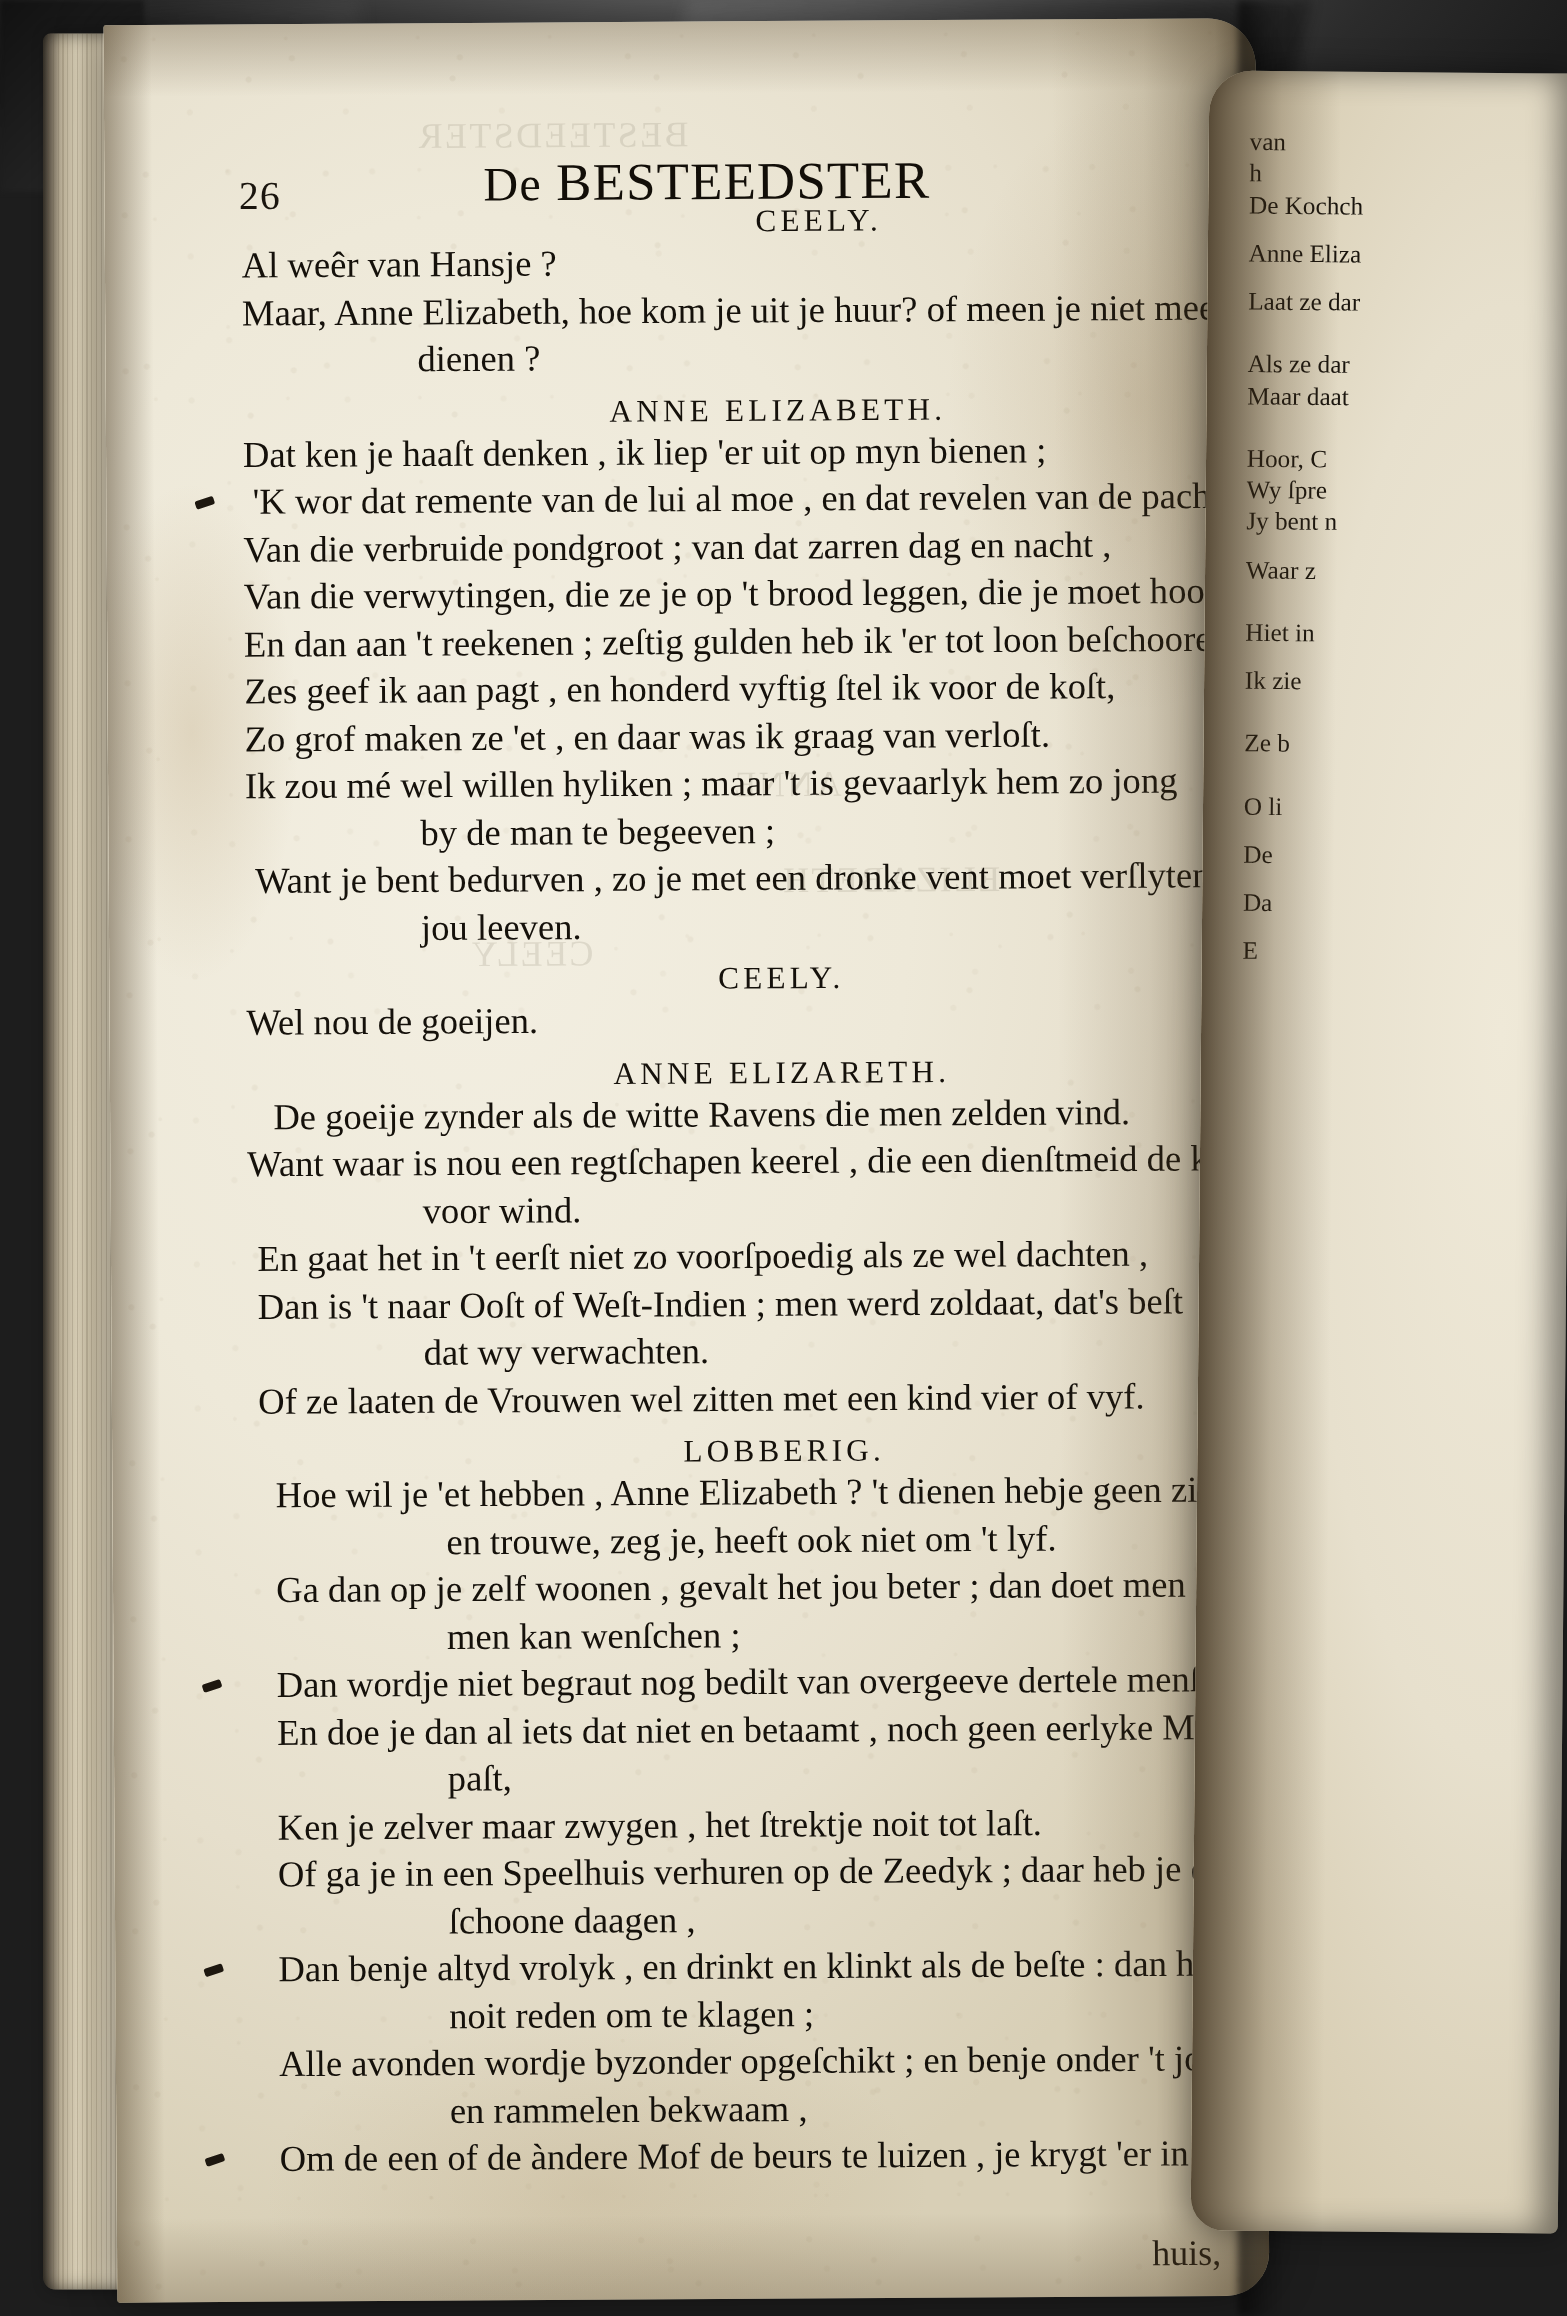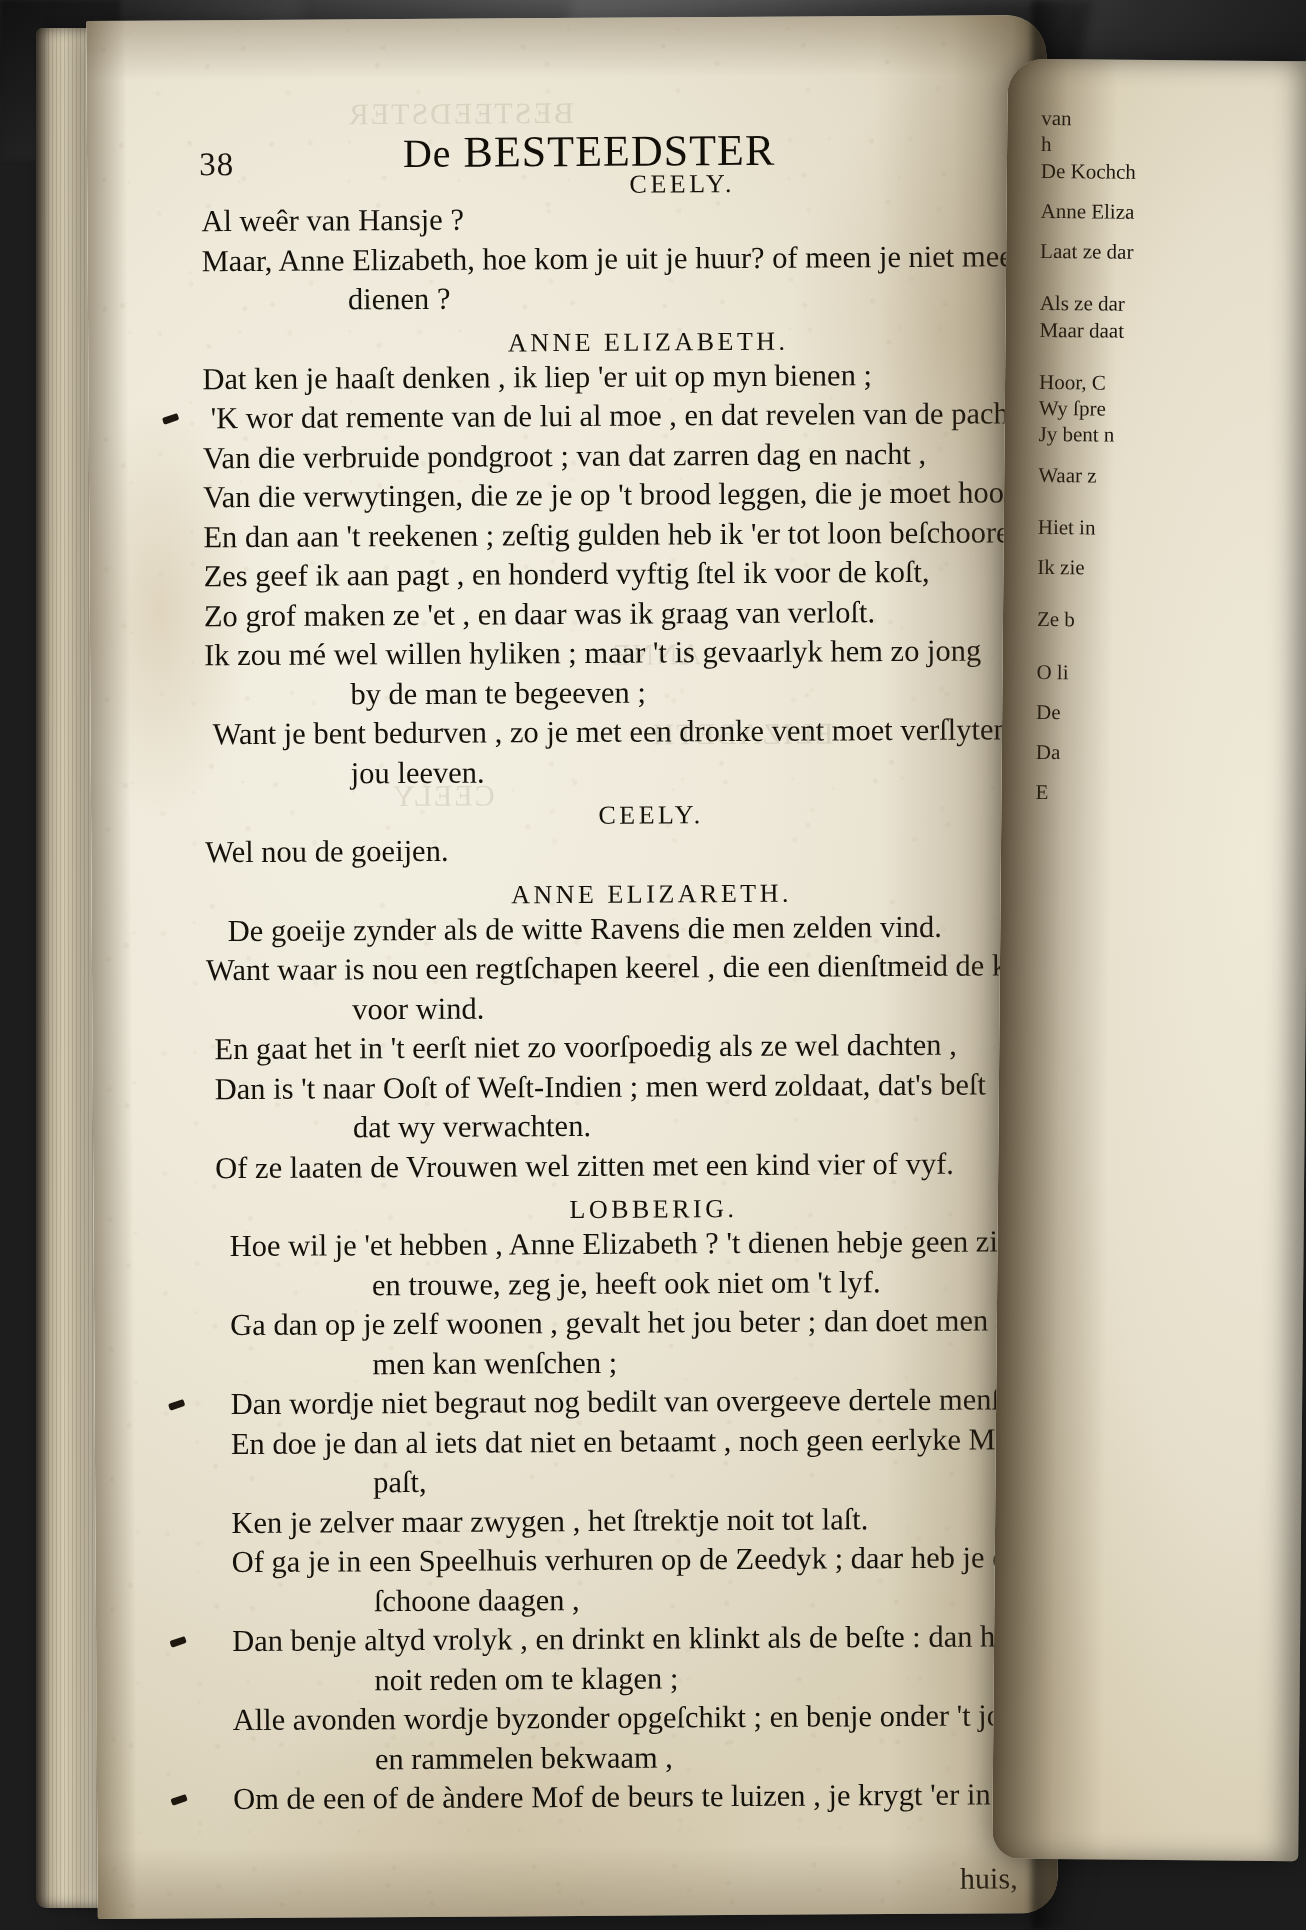--- a/index.html
+++ b/index.html
@@ -154,21 +154,21 @@
     <div class="stain-c"></div>
 
     <div class="ghost" style="left:260px;top:78px;">BESTEEDSTER</div>
     <div class="ghost" style="left:520px;top:620px;">ANNE</div>
     <div class="ghost" style="left:560px;top:700px;">ELIZABETH</div>
     <div class="ghost" style="left:300px;top:760px;">CEELY</div>
 
     <div class="content">
 
       <div class="runhead">
-        <div class="folio">38</div>
+        <div class="folio">26</div>
         <div class="title">
           <span class="lead">De</span>
           <span class="sc">BESTEEDSTER</span>
         </div>
       </div>
 
       <div class="textblock" id="textblock">
           <div class="speaker right">CEELY.</div>
           <div class="vline ind0" style="position: relative;">Al weêr van Hansje ?</div>
           <div class="vline ind0" style="position: relative;">Maar, Anne Elizabeth, hoe kom je uit je huur? of meen je niet meer te</div>

